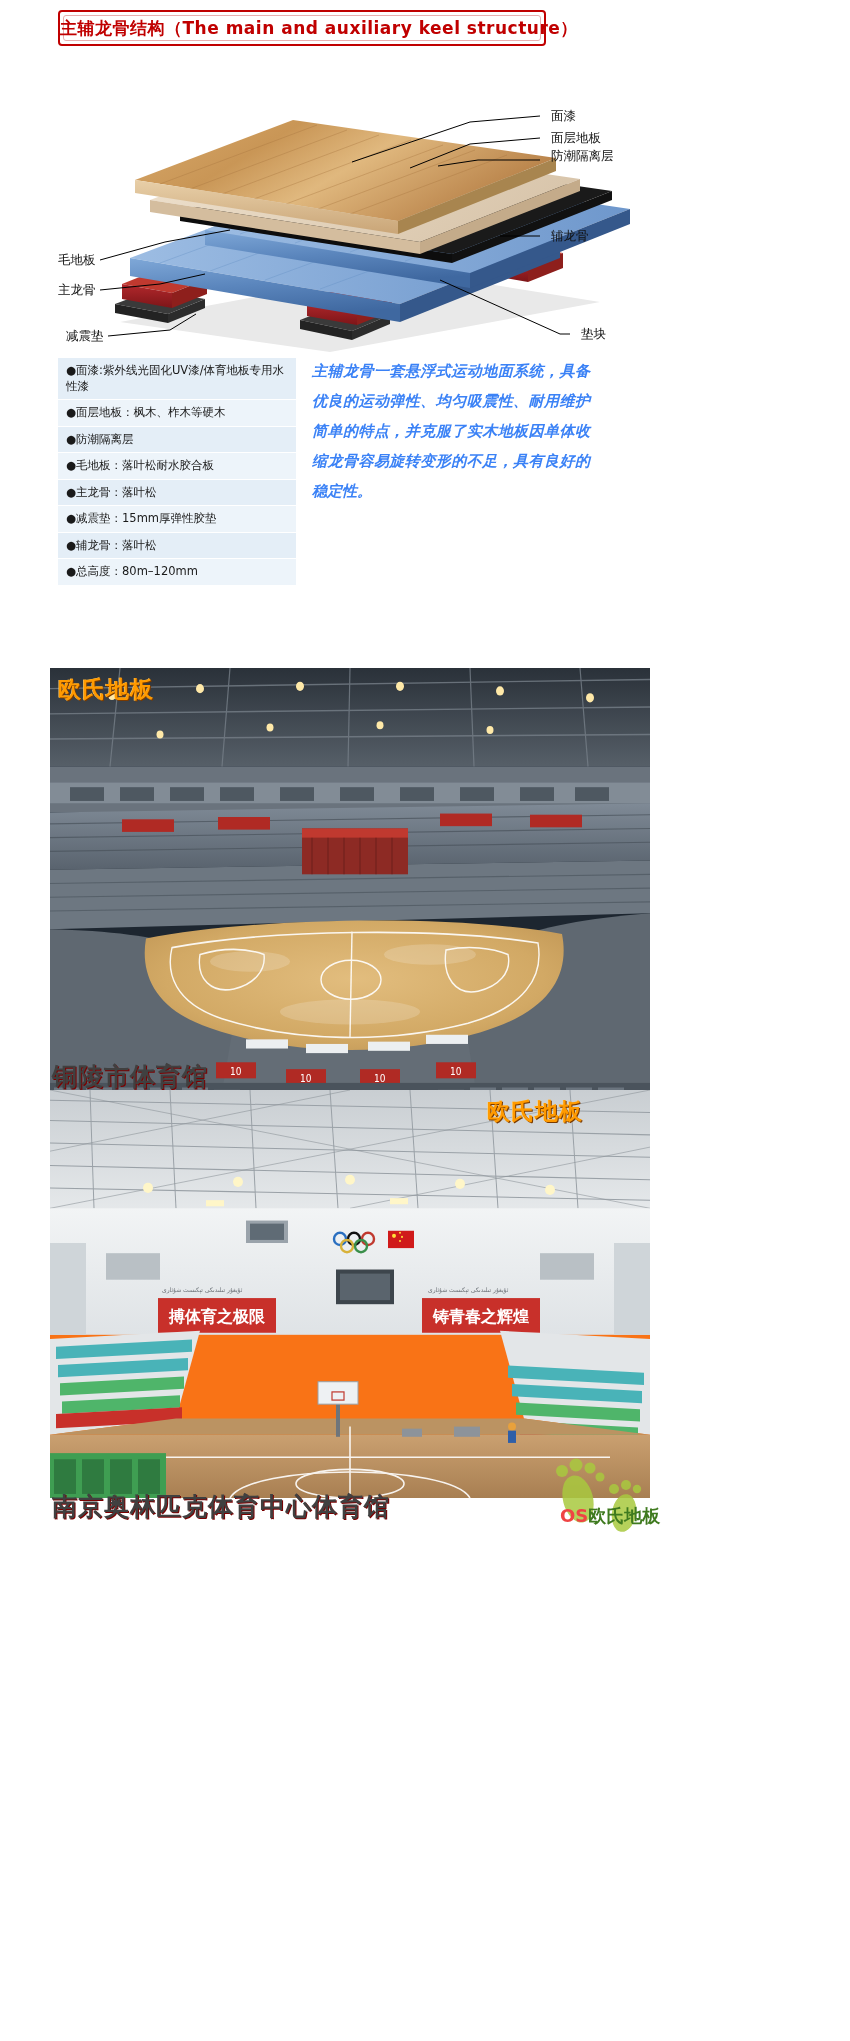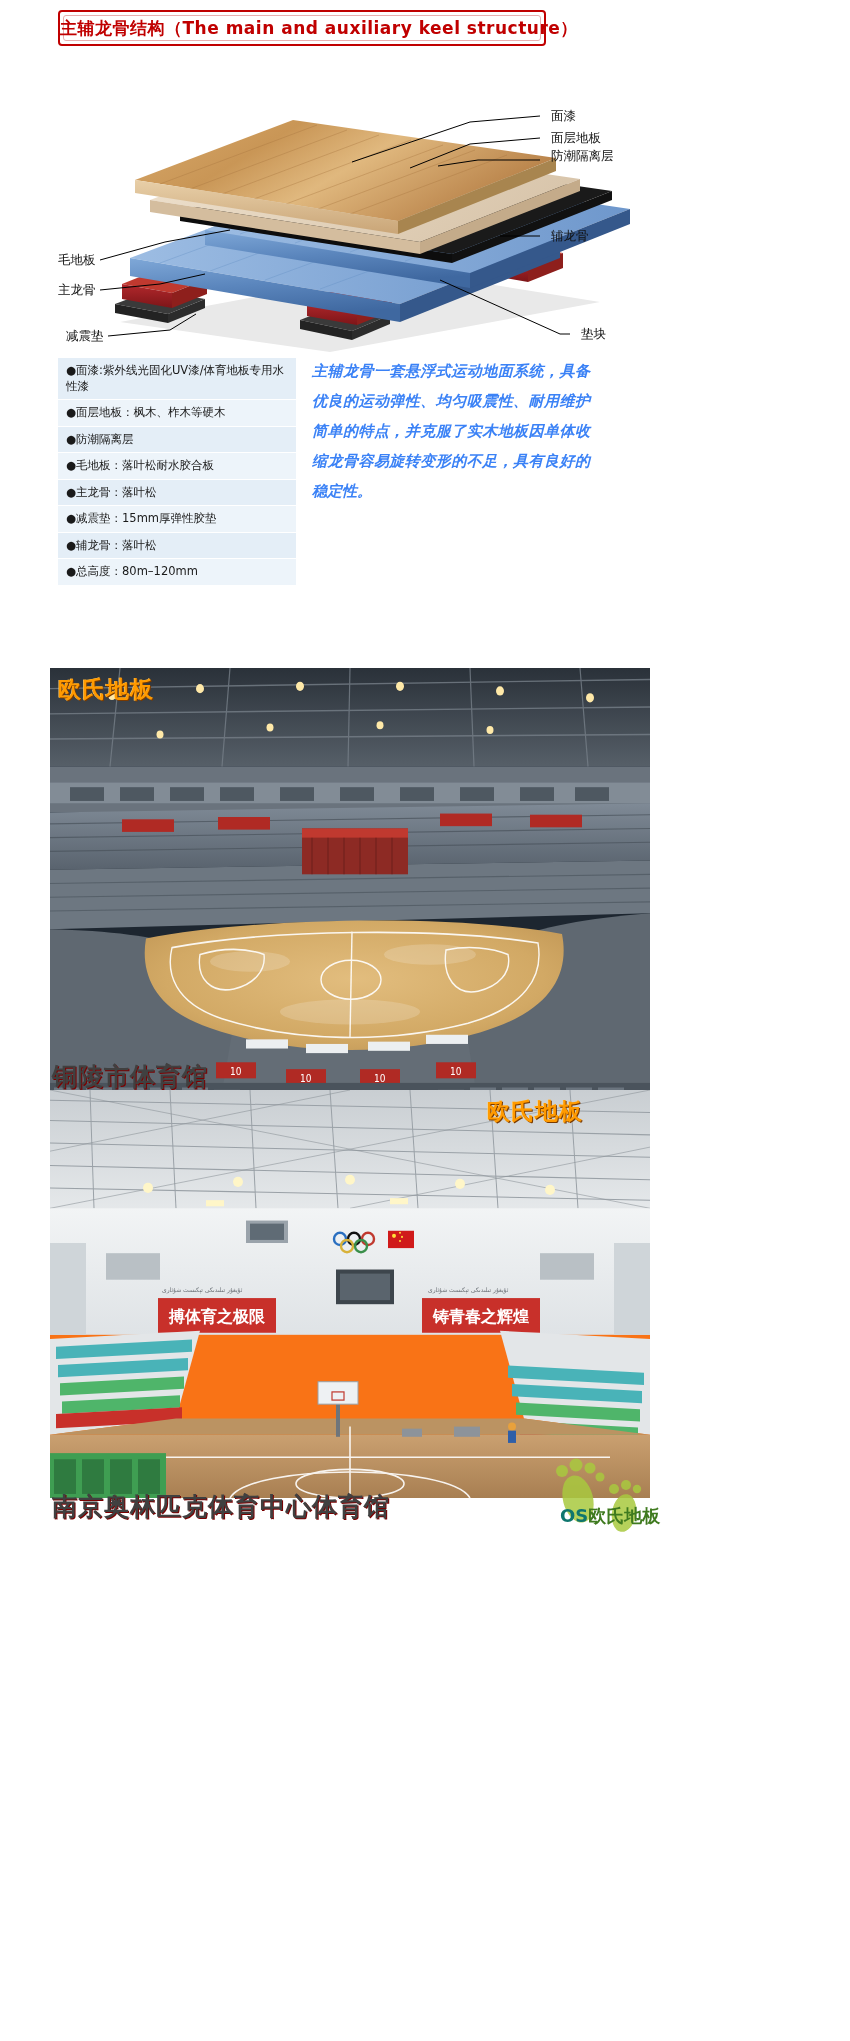--- a/index.html
+++ b/index.html
@@ -141,21 +141,21 @@
   }
   .logo-text {
     position: absolute;
     left: 560px; top: 1504px;
     font-size: 18px;
     font-weight: bold;
     color: #3f7a1f;
     font-family: "DejaVu Sans", "Liberation Sans", sans-serif;
     white-space: nowrap;
   }
-  .logo-os { color:#0f766e; }
+  .logo-os { color:#ef4444; }
 </style>
 </head>
 <body>
 
 <div class="title-wrap">
   <span class="title-text">主辅龙骨结构（The main and auxiliary keel structure）</span>
 </div>
 
 <div class="diagram">
   <svg width="850" height="300" viewBox="0 0 850 300" xmlns="http://www.w3.org/2000/svg">

